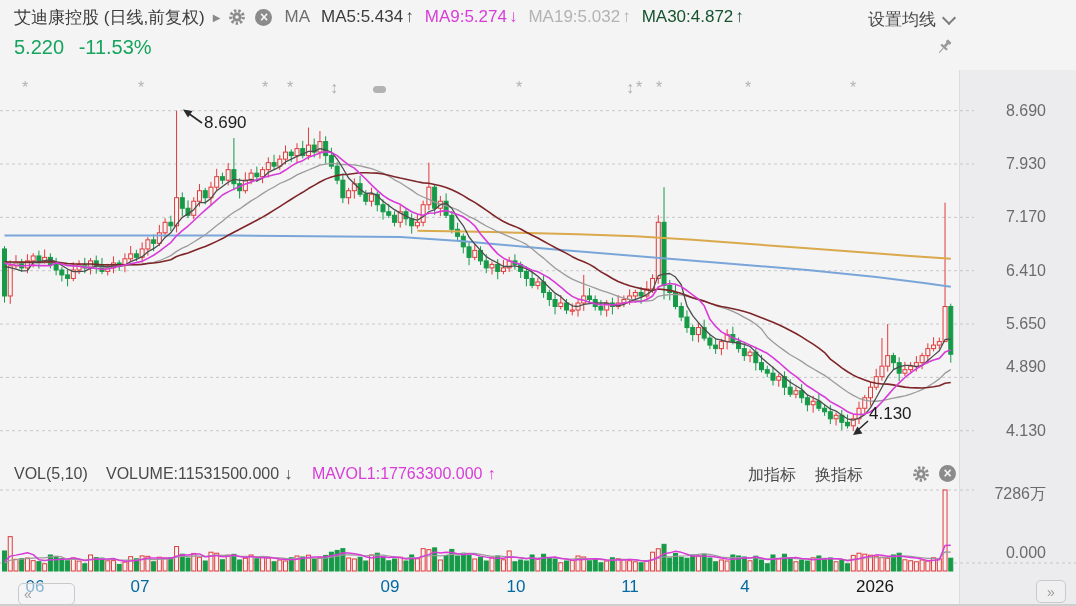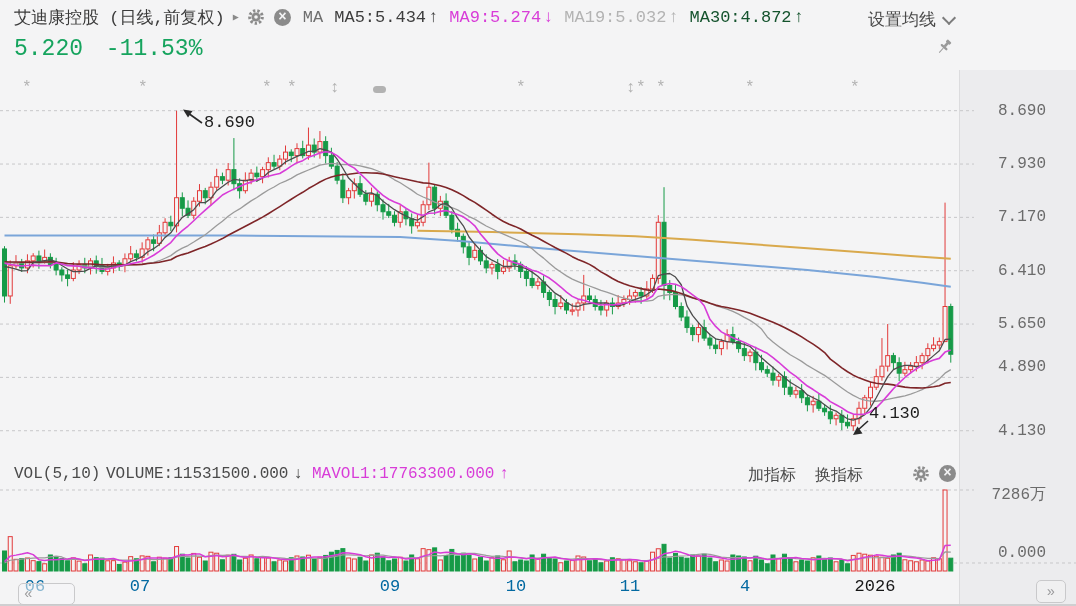--- a/index.html
+++ b/index.html
@@ -1,34 +1,34 @@
 <!DOCTYPE html>
 <html><head>
 <meta charset="utf-8">
 <style>
   html,body{margin:0;padding:0;background:#e9e9ea;}
   .app{position:relative;width:1076px;height:606px;background:#f4f4f5;
-       font-family:Liberation Mono, monospace;overflow:hidden;}
+       font-family:Liberation Sans, sans-serif;overflow:hidden;}
   .axis-panel{position:absolute;left:959px;top:70px;width:117px;height:536px;background:#ececee;}
   #chart-svg{position:absolute;left:0;top:0;pointer-events:none;}
   
   .hdr1{position:absolute;left:14px;top:6px;height:22px;display:flex;align-items:center;font-size:17px;color:#3b3b3b;}
   .title{margin-right:8px;}
   .play{font-size:10px;color:#8a8a8a;margin:0 8px 0 0;}
   .icon-gap{margin-right:9px;display:inline-flex;align-items:center;}
   .xcircle{width:17px;height:17px;border-radius:50%;background:#8b8b8b;color:#f4f4f5;
            font-size:14px;font-weight:bold;line-height:16px;text-align:center;display:inline-block;}
   .ma-group{display:flex;align-items:center;gap:11px;margin-left:12px;}
   .ma-head{color:#6e6e6e;}
   .ma-item{display:inline-flex;align-items:center;gap:2px;}
   .settings{position:absolute;left:868px;top:8px;font-size:17px;color:#4a4a4a;display:flex;align-items:center;}
   .chev{width:8px;height:8px;border-right:2px solid #7c7c7c;border-bottom:2px solid #7c7c7c;
         transform:rotate(45deg);margin-left:8px;margin-top:-4px;}
   
-  .hdr2{position:absolute;left:14px;top:36px;font-size:23px;}
+  .hdr2{position:absolute;left:14px;top:36px;font-size:20px;}
   .daterange{position:absolute;left:695px;top:38px;font-size:17px;color:#4f4f4f;
              border-bottom:1px solid #6b6b6b;padding-bottom:1px;}
   .pin{position:absolute;left:936px;top:38px;}
   
   .marker{position:absolute;top:80px;color:#b2b2b2;font-size:16px;line-height:16px;}
   .blob{position:absolute;top:86px;width:13px;height:7px;border-radius:4px;background:#b2b2b2;}
   
   .pl{position:absolute;right:30px;font-size:16px;color:#6b6b6b;}
   .vl{position:absolute;right:30px;font-size:16px;color:#6b6b6b;}
   .anno{position:absolute;font-size:17px;color:#1d1d1d;}

